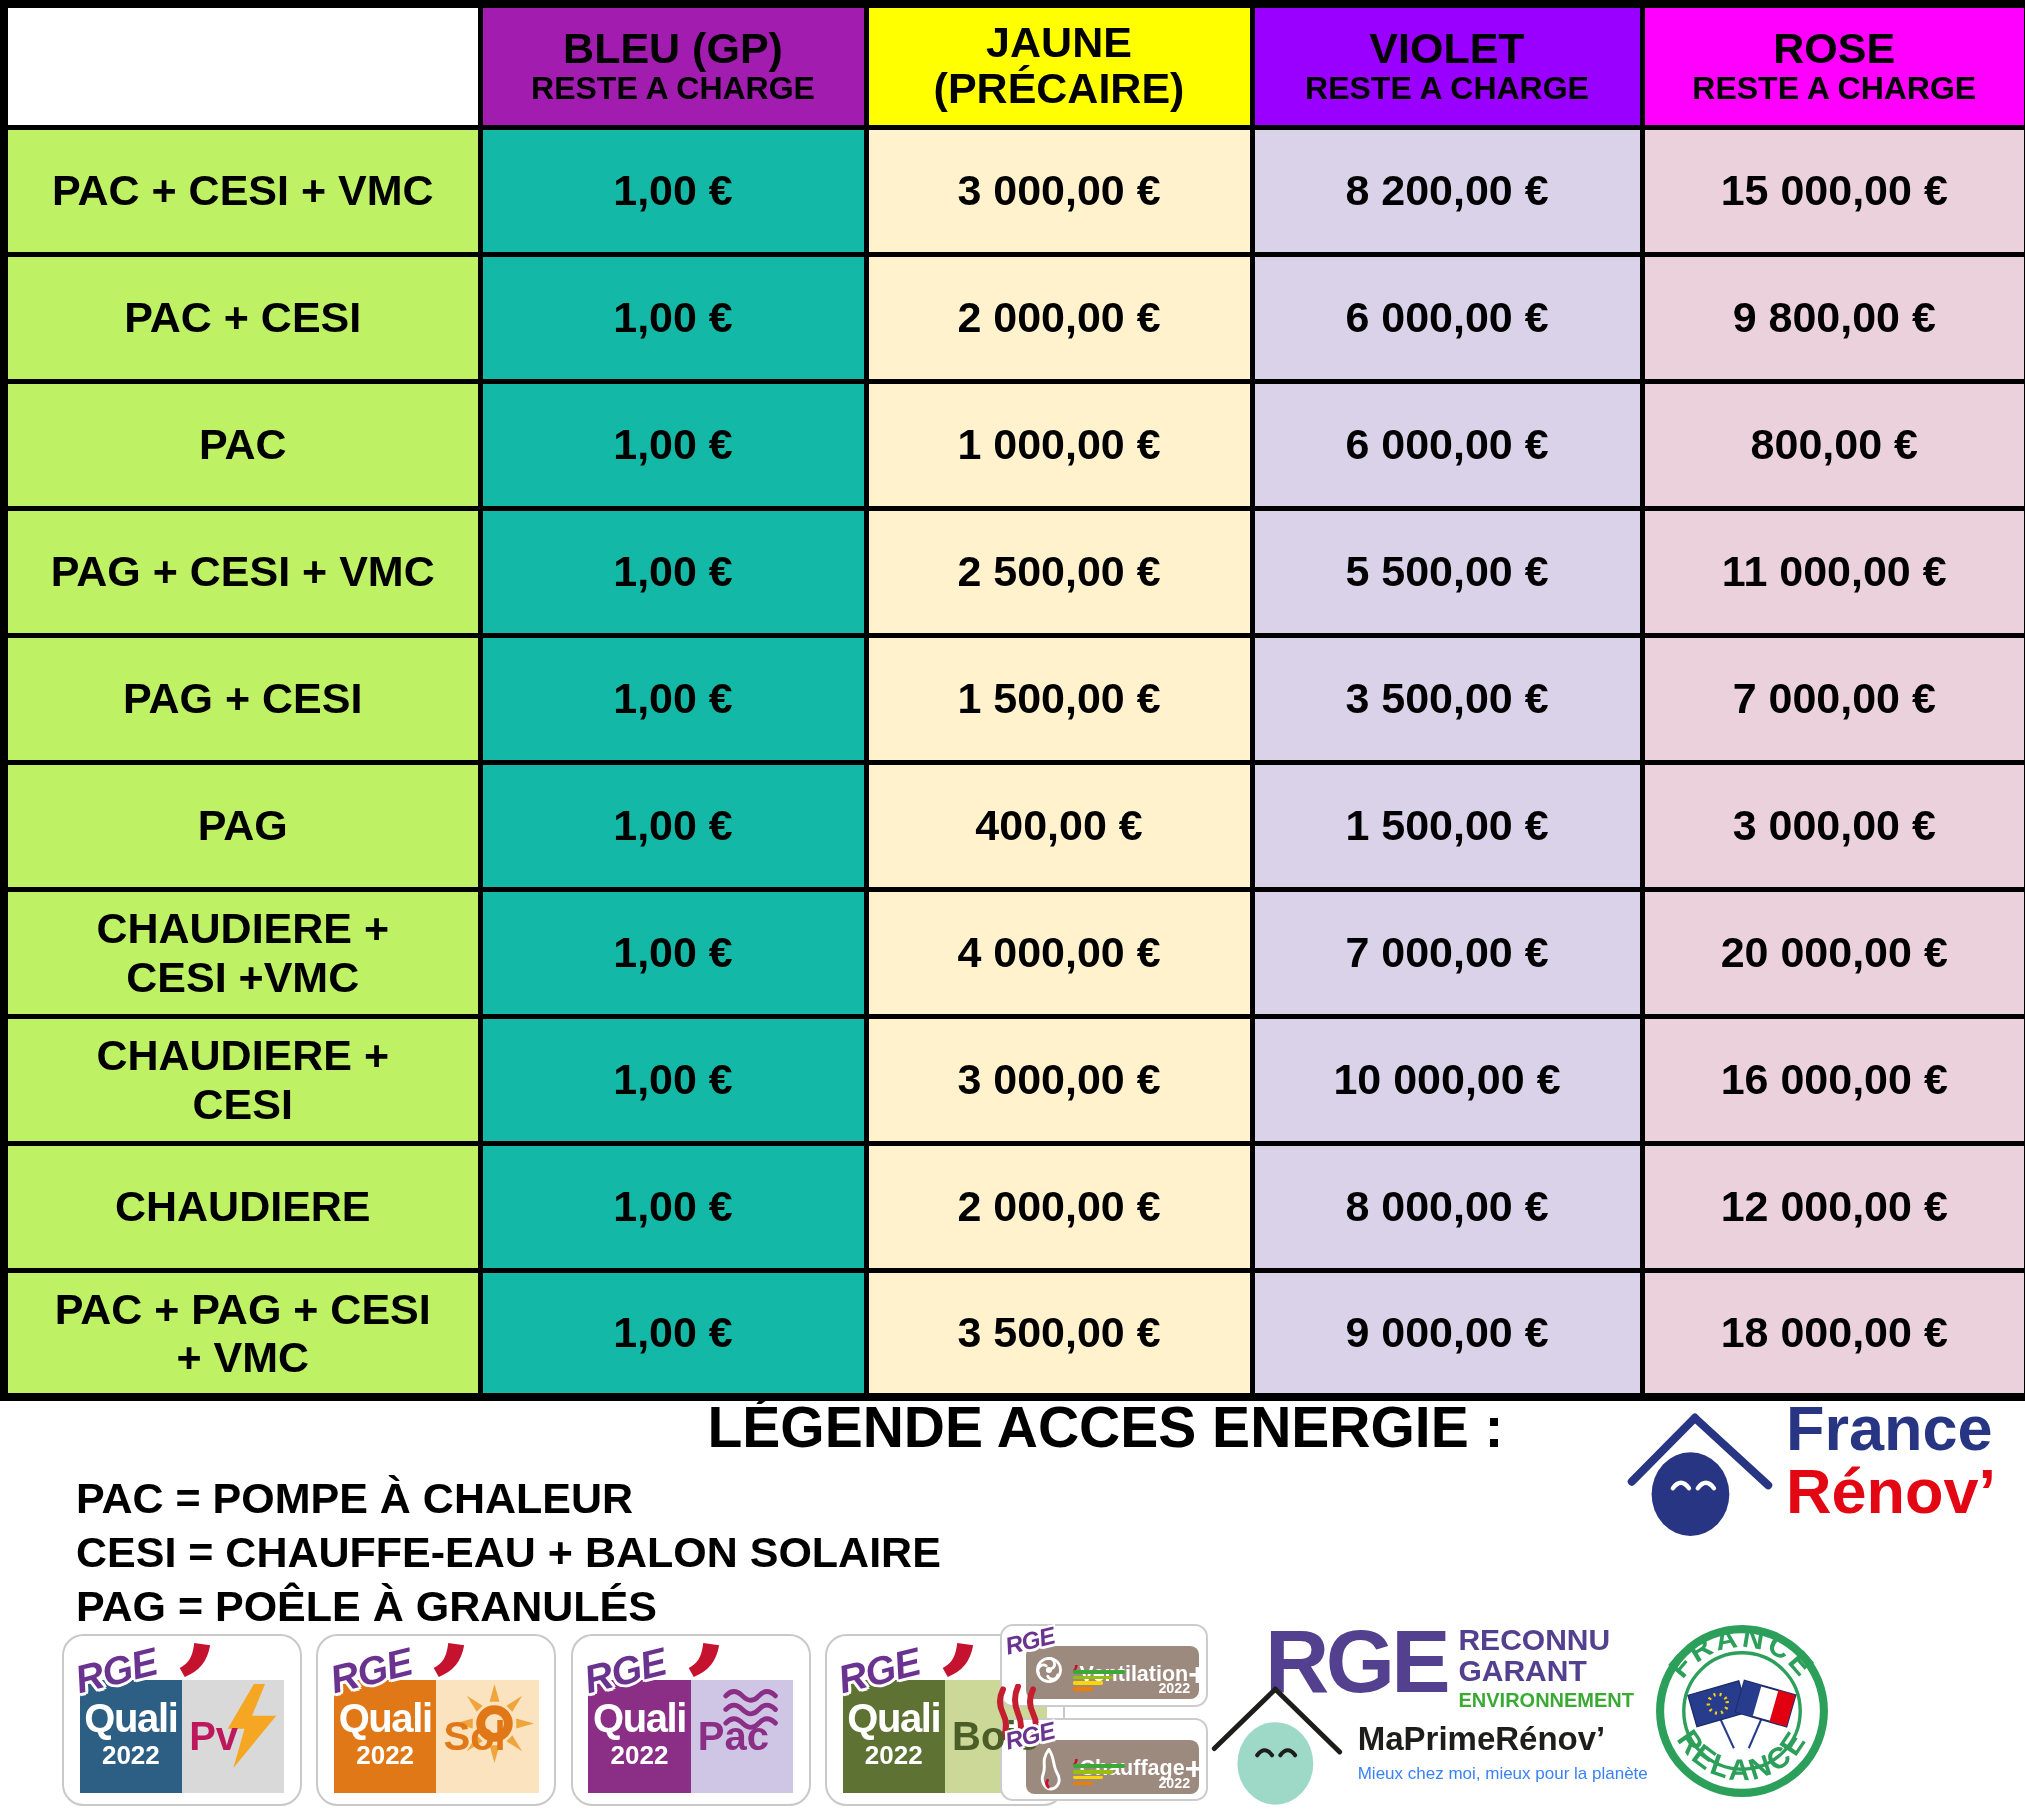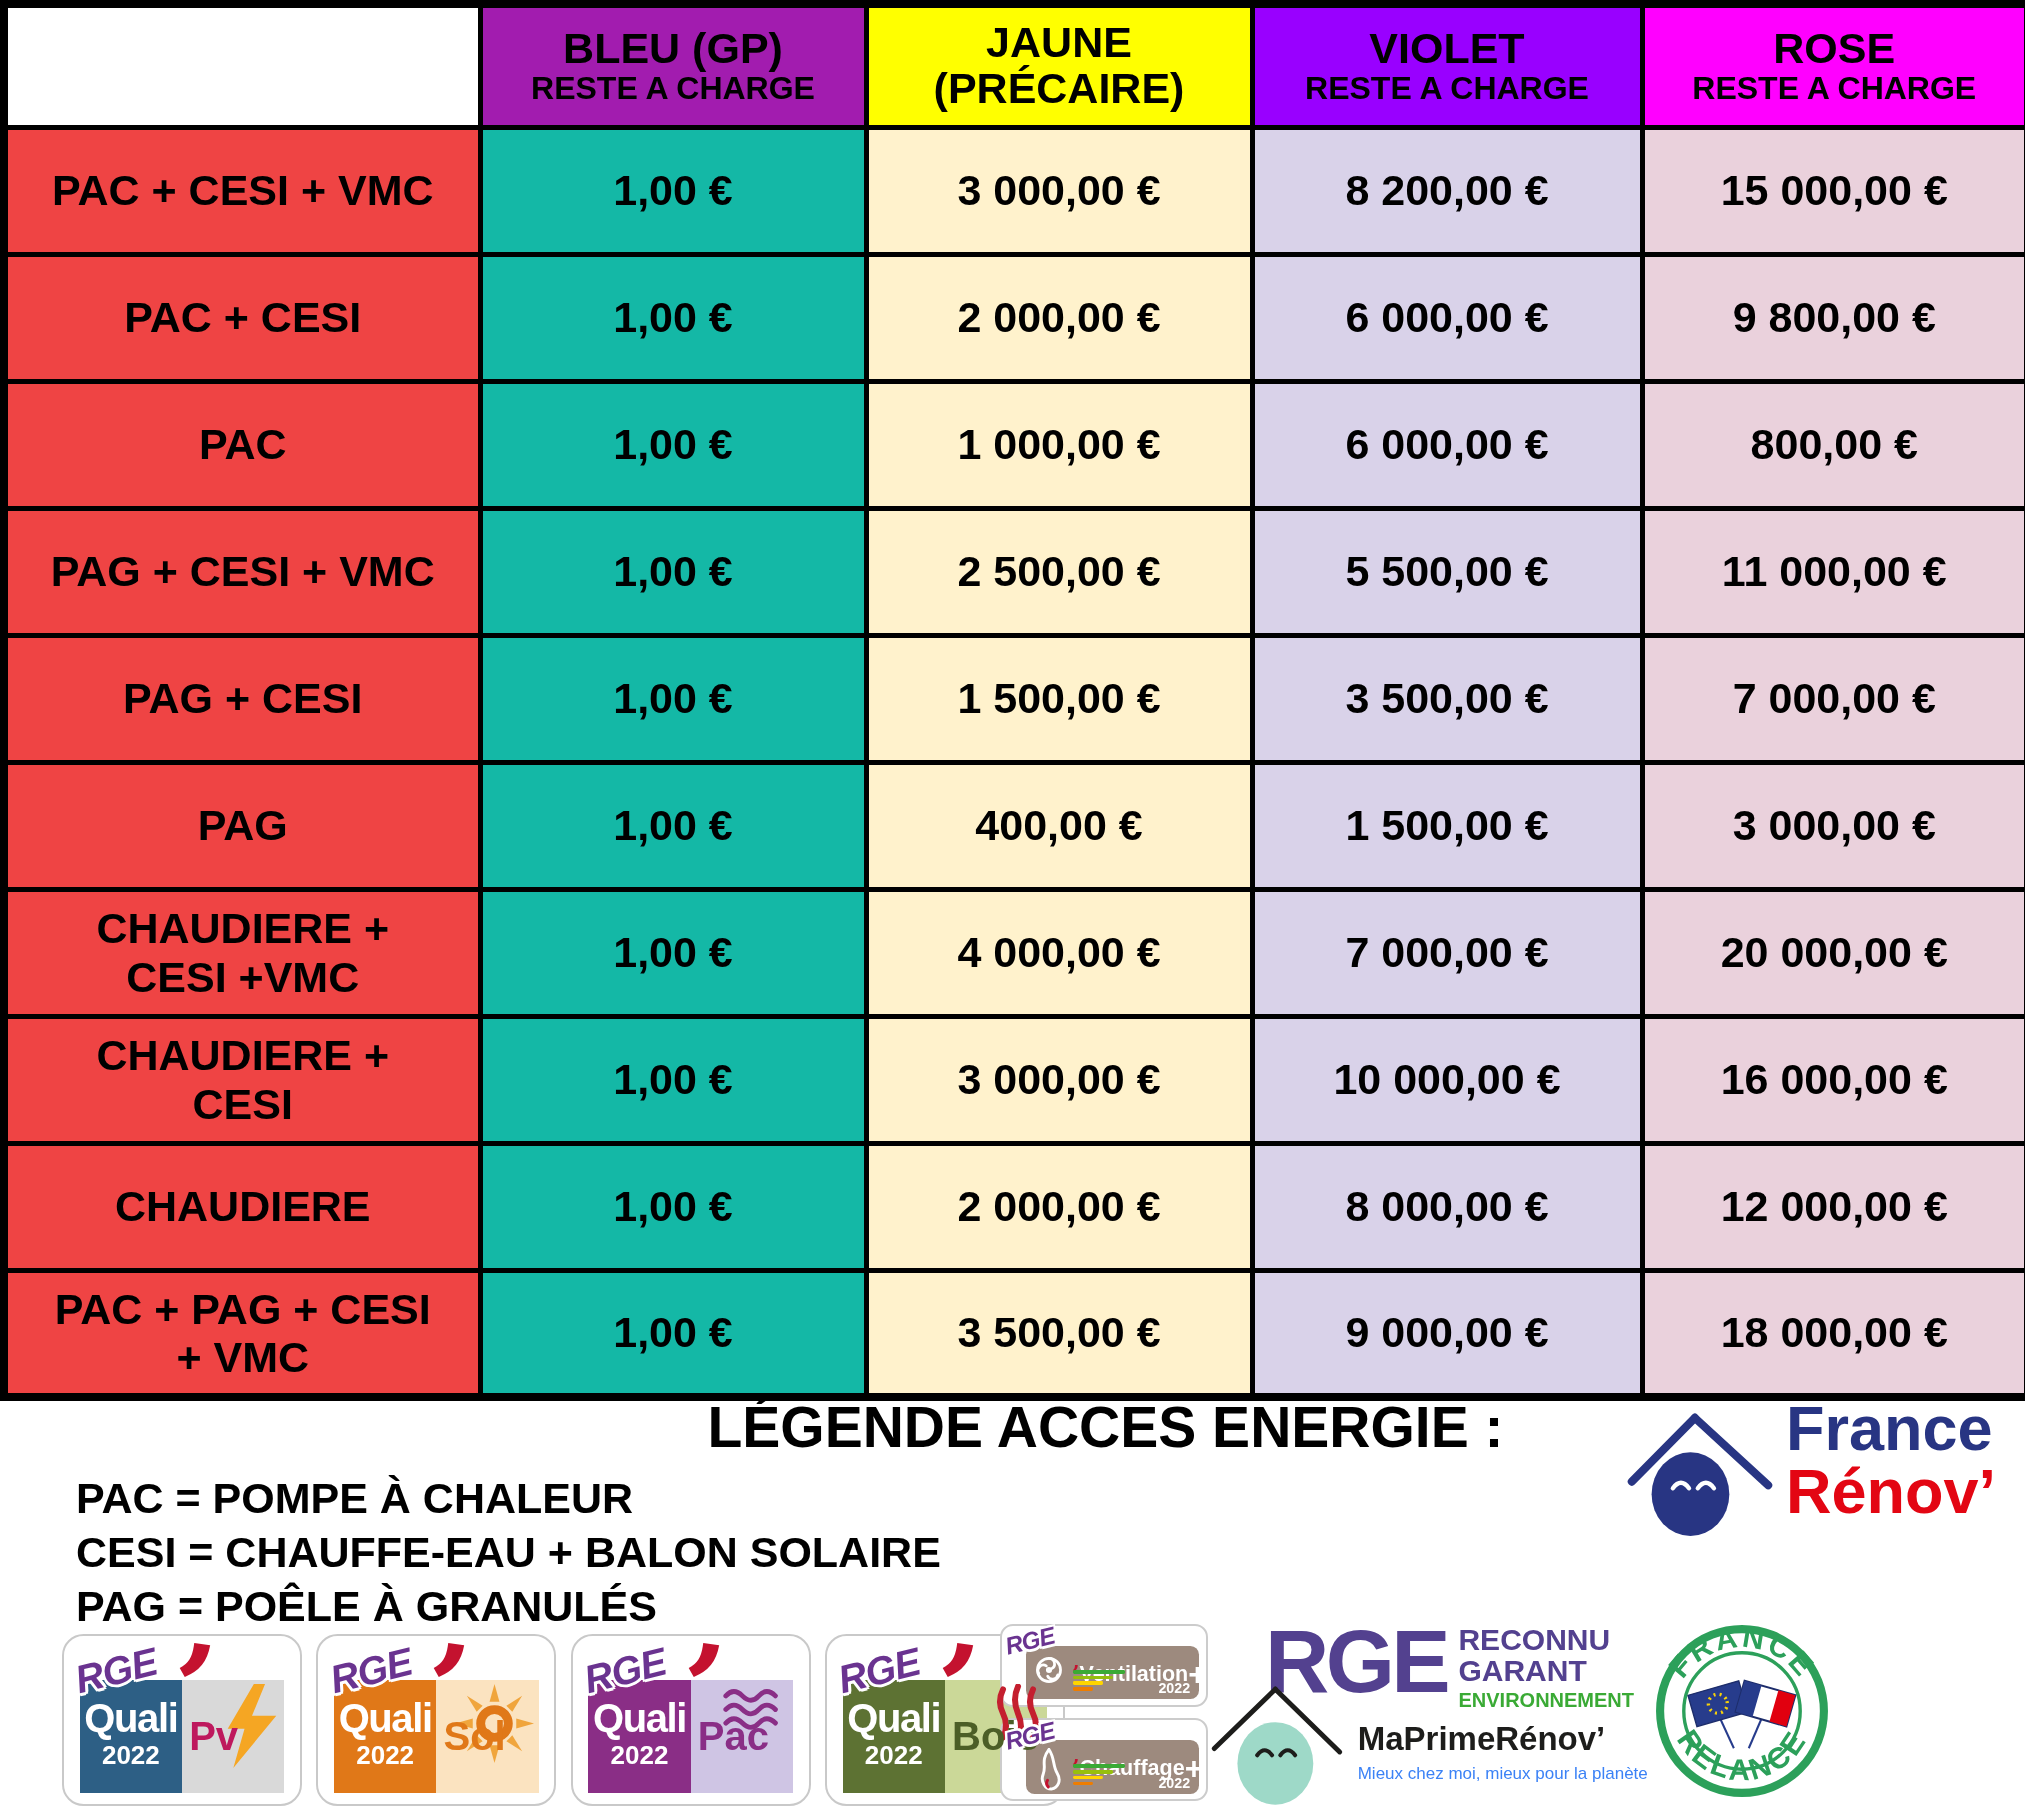--- a/index.html
+++ b/index.html
@@ -15,21 +15,21 @@
   thead tr { height:123px; }
   tbody tr { height:127px; }
   th.corner { background:#fff; }
   .hdr .l1 { display:block; font-size:43px; line-height:1.05; }
   .hdr .l2 { display:block; font-size:32px; line-height:1.1; }
   .hdr .l2.l2-big { font-size:43px; }
   .hdr-bleu   { background:#a21caf; }
   .hdr-jaune  { background:#ffff00; }
   .hdr-violet { background:#9900ff; }
   .hdr-rose   { background:#ff00ff; }
-  th.row-label { background:#ef4444; font-size:43px; line-height:1.12; white-space:pre-line; }
+  th.row-label { background:#bef264; font-size:43px; line-height:1.12; white-space:pre-line; }
   td.cell { font-size:43px; }
   td.col-0 { background:#14b8a6; }
   td.col-1 { background:#fff2cc; }
   td.col-2 { background:#d9d2e9; }
   td.col-3 { background:#ead1dc; }
 
   
   .legend-title { position:absolute; top:1394px; left:0; width:2025px;
       padding-left:186px; text-align:center; font-size:57px; font-weight:bold; color:#000; }
   .legend-items { position:absolute; top:1471px; left:76px; }

